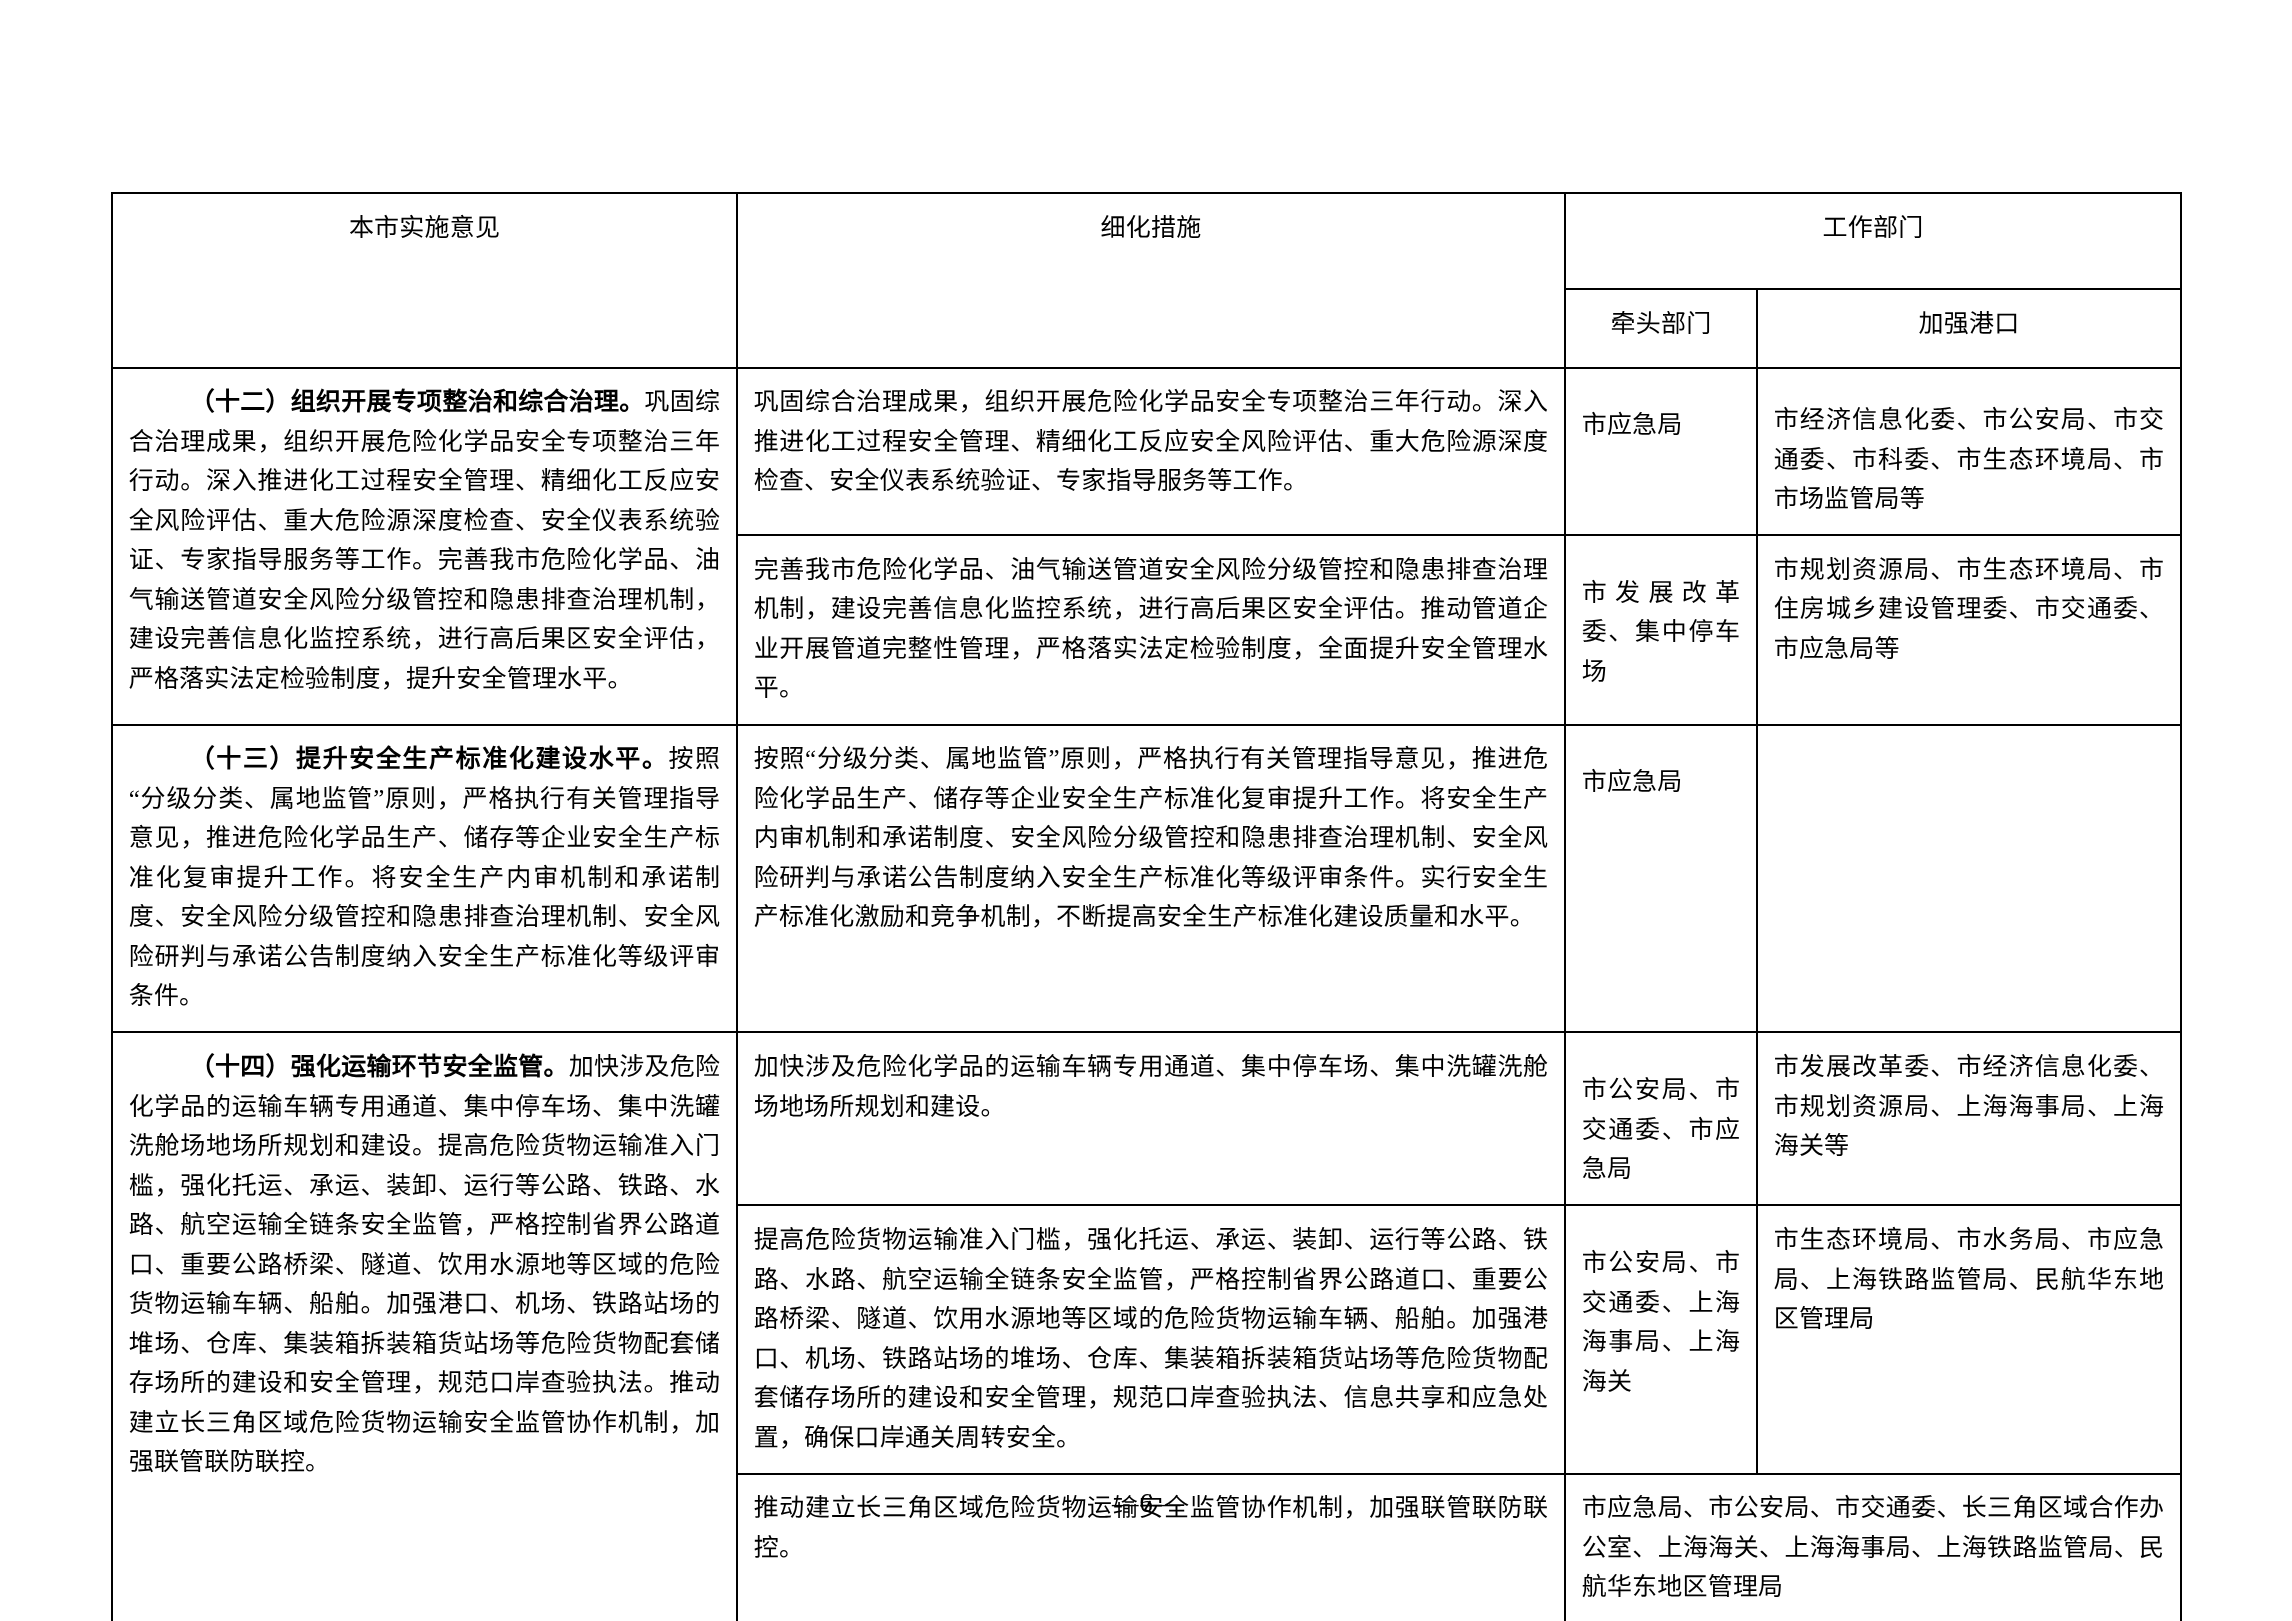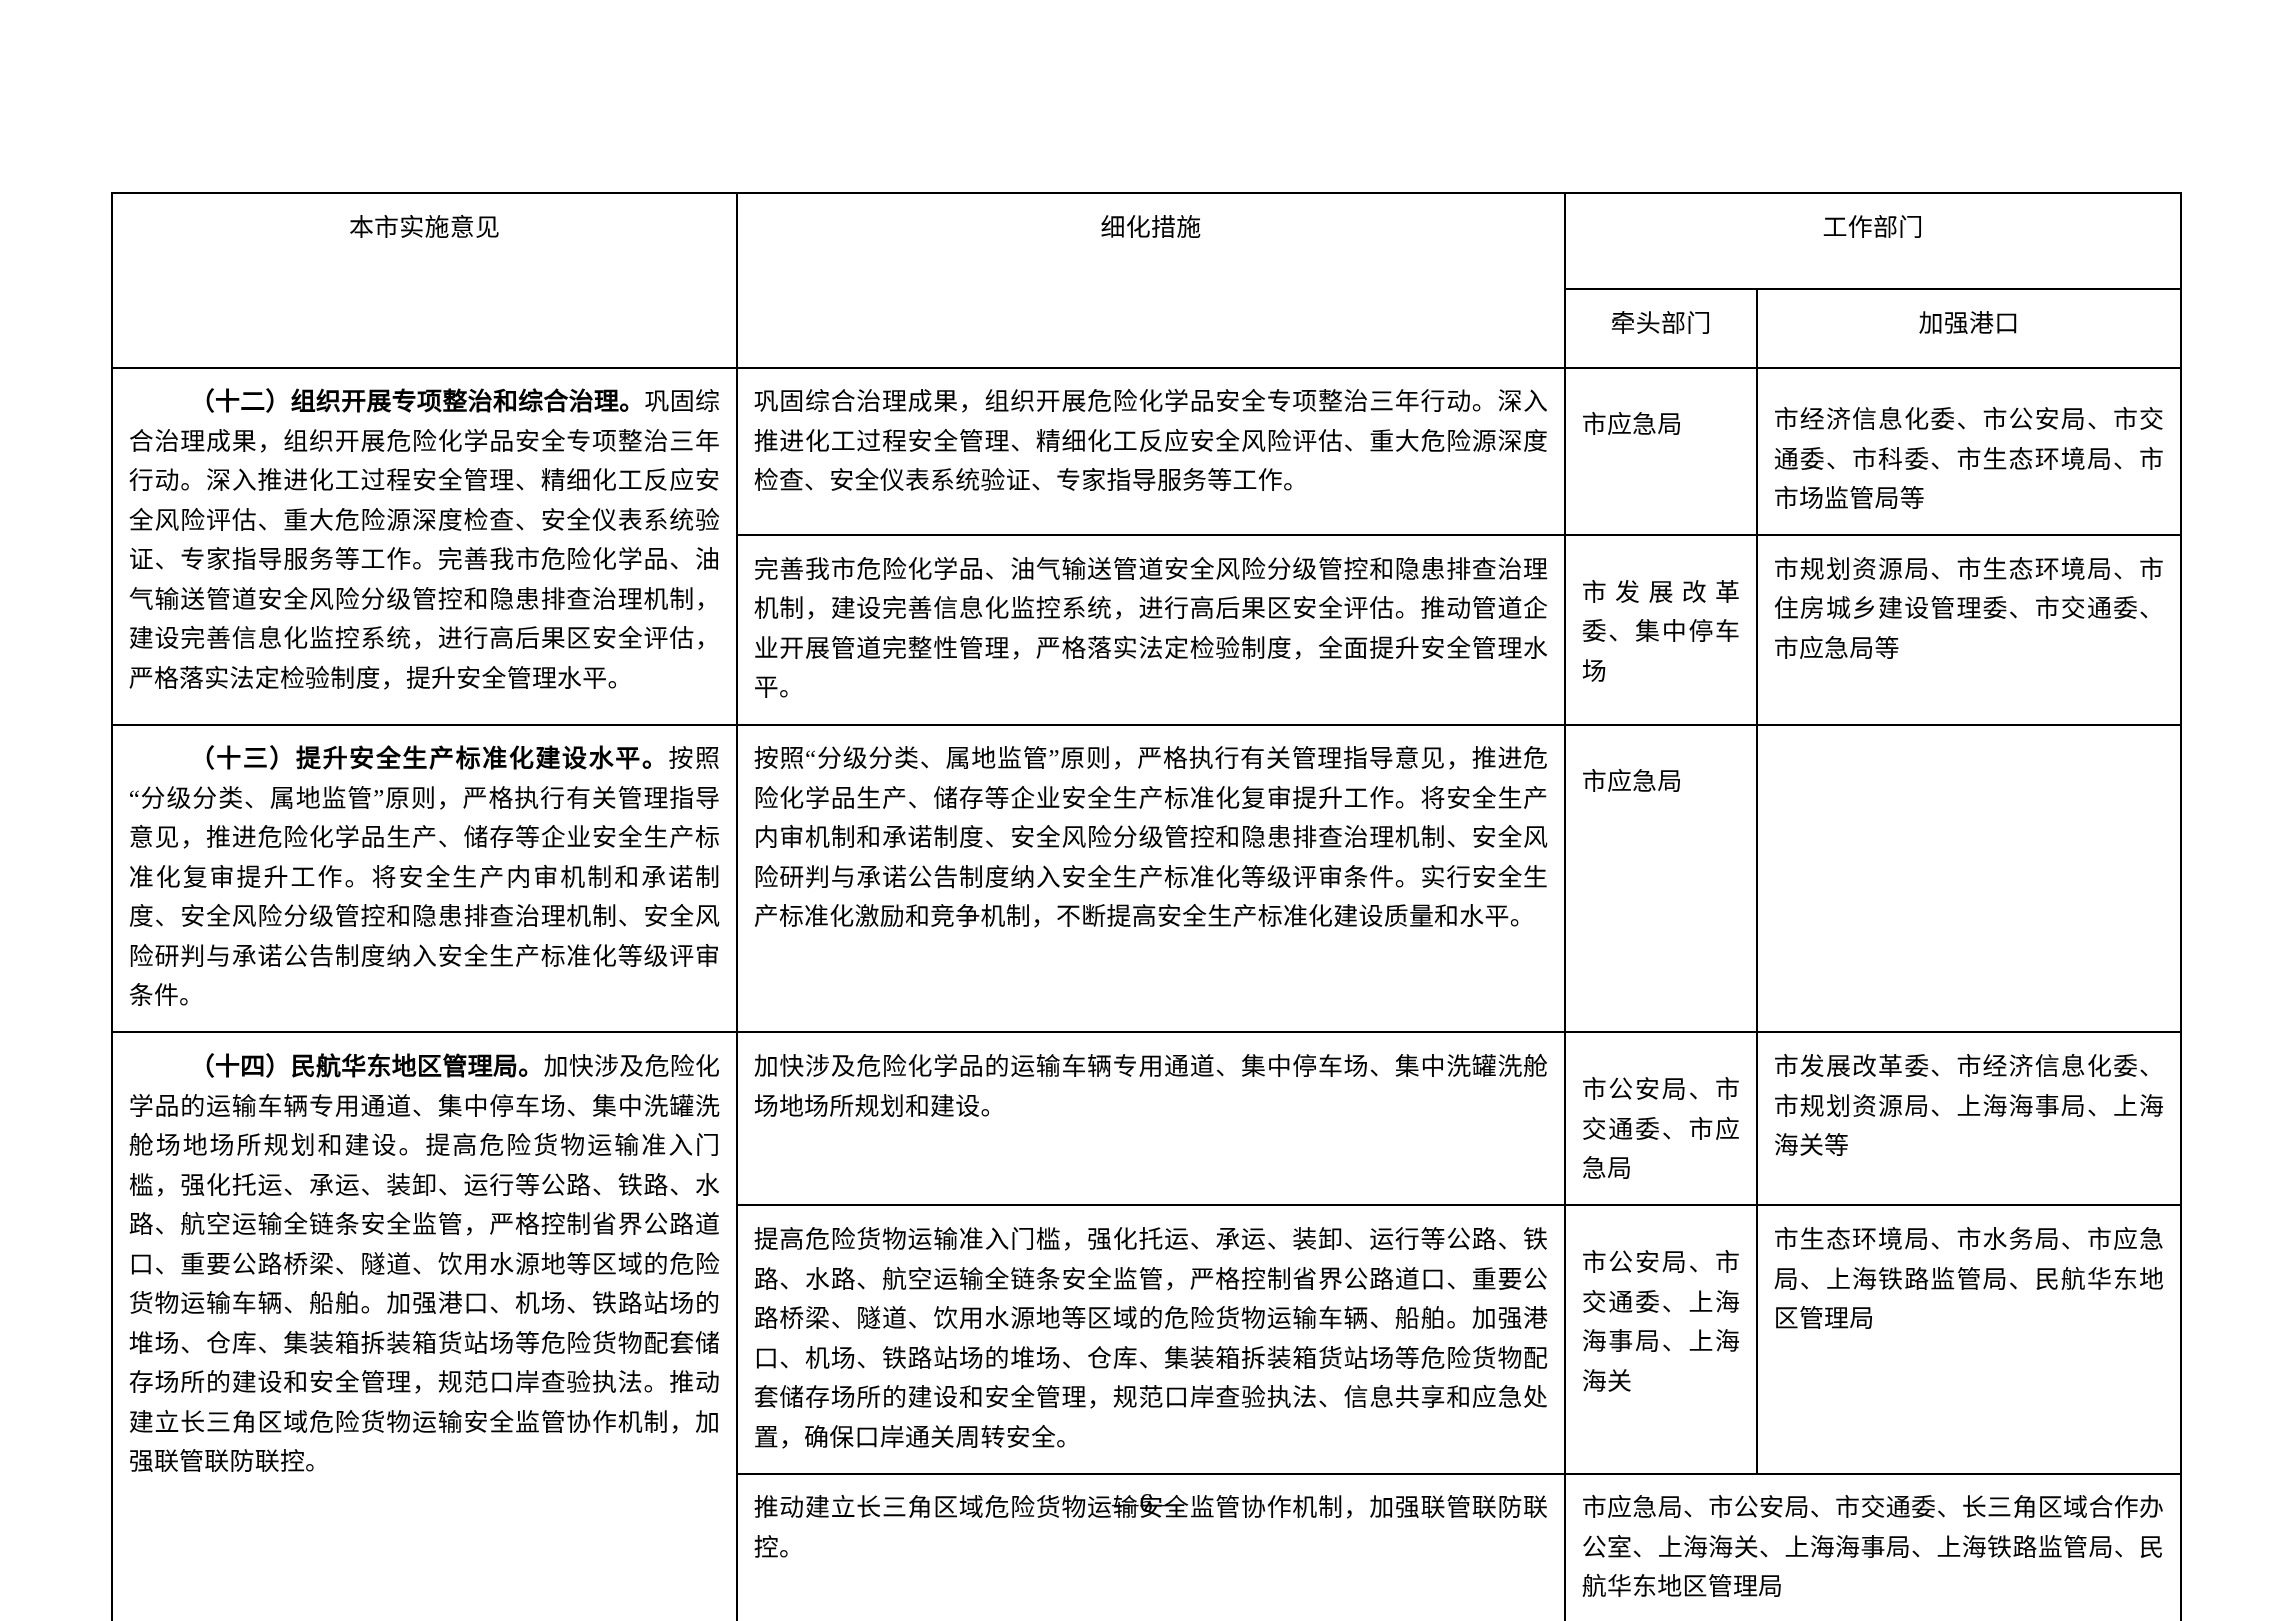--- a/index.html
+++ b/index.html
@@ -175,21 +175,21 @@
           <td class="vmid">
             <div class="dept dept-lead">市应急局</div>
           </td>
           <td>
             <div class="dept"></div>
           </td>
         </tr>
 
         <tr>
           <td rowspan="3">
-            <div class="cell-text indent"><span class="lead">（十四）民航华东地区管理局。</span><span>加快涉及危险化学品的运输车辆专用通道、集中停车场、集中洗罐洗舱场地场所规划和建设。提高危险货物运输准入门槛，强化托运、承运、装卸、运行等公路、铁路、水路、航空运输全链条安全监管，严格控制省界公路道口、重要公路桥梁、隧道、饮用水源地等区域的危险货物运输车辆、船舶。加强港口、机场、铁路站场的堆场、仓库、集装箱拆装箱货站场等危险货物配套储存场所的建设和安全管理，规范口岸查验执法。推动建立长三角区域危险货物运输安全监管协作机制，加强联管联防联控。</span></div>
+            <div class="cell-text indent"><span class="lead">（十四）强化运输环节安全监管。</span><span>加快涉及危险化学品的运输车辆专用通道、集中停车场、集中洗罐洗舱场地场所规划和建设。提高危险货物运输准入门槛，强化托运、承运、装卸、运行等公路、铁路、水路、航空运输全链条安全监管，严格控制省界公路道口、重要公路桥梁、隧道、饮用水源地等区域的危险货物运输车辆、船舶。加强港口、机场、铁路站场的堆场、仓库、集装箱拆装箱货站场等危险货物配套储存场所的建设和安全管理，规范口岸查验执法。推动建立长三角区域危险货物运输安全监管协作机制，加强联管联防联控。</span></div>
           </td>
           <td>
             <div class="cell-text">加快涉及危险化学品的运输车辆专用通道、集中停车场、集中洗罐洗舱场地场所规划和建设。</div>
           </td>
           <td>
             <div class="dept dept-lead">市公安局、市交通委、市应急局</div>
           </td>
           <td>
             <div class="dept">市发展改革委、市经济信息化委、市规划资源局、上海海事局、上海海关等</div>
           </td>

